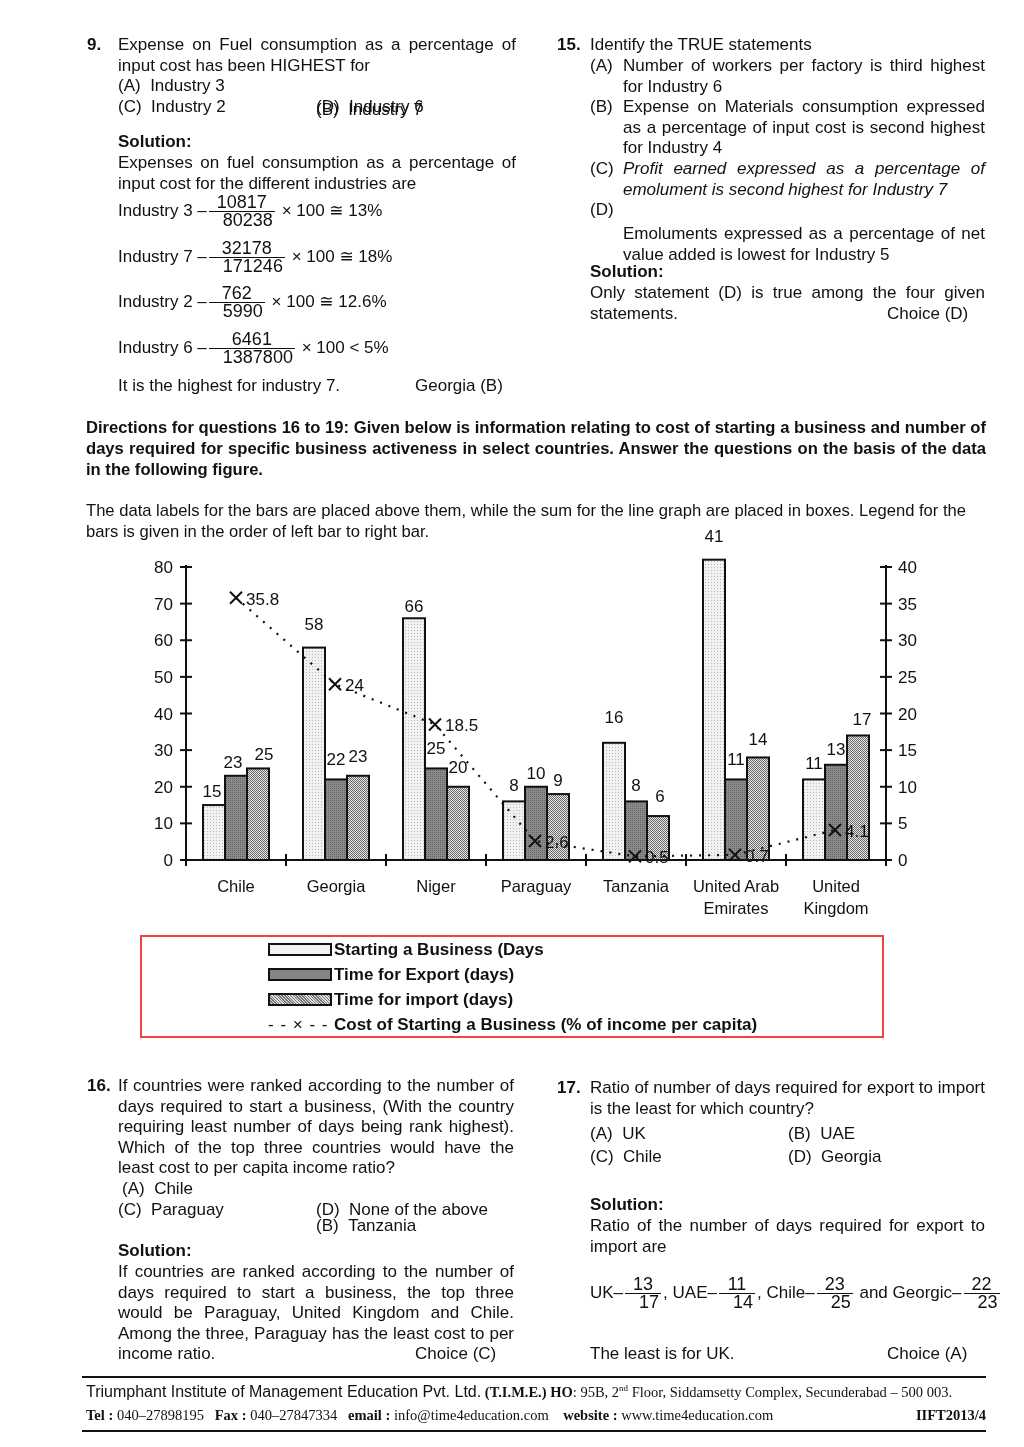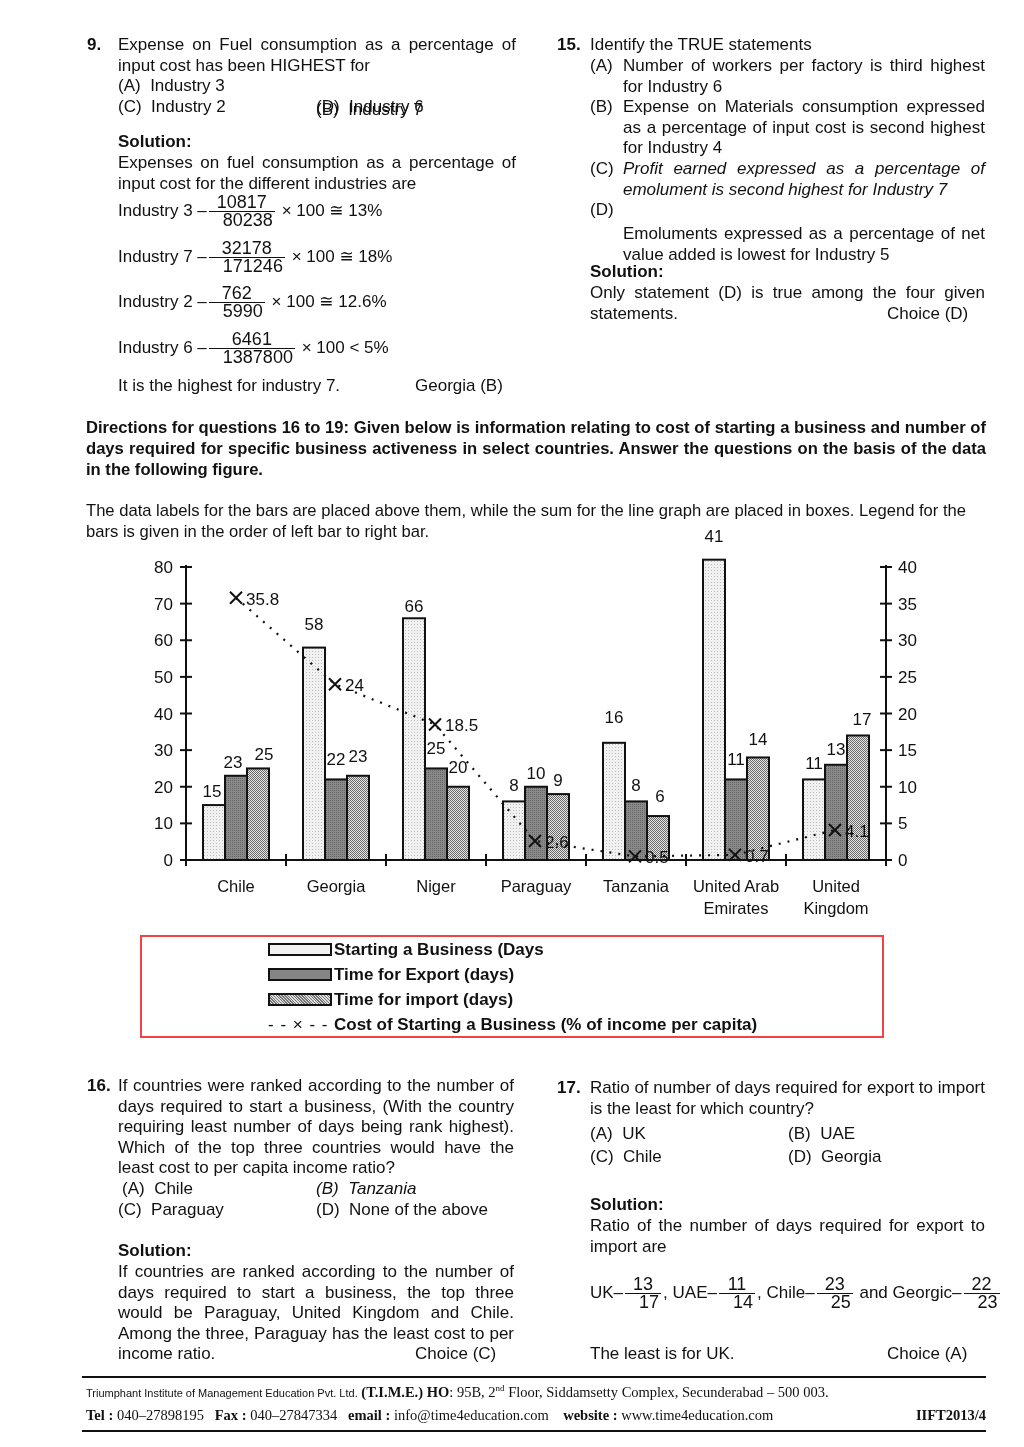--- a/index.html
+++ b/index.html
@@ -237,21 +237,21 @@
   </div>
   <div class="leg-row" style="top:78px;">
     <span style="display:inline-block;width:66px;font-weight:normal;letter-spacing:1px;">- - × - -</span><span>Cost of Starting a Business (% of income per capita)</span>
   </div>
 </div>
 
 <div>
   <div class="qnum" style="left:87px;top:1076px;">16.</div>
   <div class="abs t just" style="left:118px;top:1076px;width:396px;">If countries were ranked according to the number of days required to start a business, (With the country requiring least number of days being rank highest). Which of the top three countries would have the least cost to per capita income ratio?</div>
   <div class="opt" style="left:122px;top:1179px;"><span>(A)</span>&nbsp;&nbsp;<span>Chile</span></div>
-  <div class="opt" style="left:316px;top:1179px;font-style:italic;"><span>(B)</span>&nbsp;&nbsp;<span>Tanzania</span></div>
+  <div class="opt" style="left:316px;top:1216px;"><span>(B)</span>&nbsp;&nbsp;<span>Tanzania</span></div>
   <div class="opt" style="left:118px;top:1200px;"><span>(C)</span>&nbsp;&nbsp;<span>Paraguay</span></div>
   <div class="opt" style="left:316px;top:1200px;"><span>(D)</span>&nbsp;&nbsp;<span>None of the above</span></div>
   <div class="abs t b" style="left:118px;top:1241px;">Solution:</div>
   <div class="abs t just" style="left:118px;top:1262px;width:396px;">If countries are ranked according to the number of days required to start a business, the top three would be Paraguay, United Kingdom and Chile. Among the three, Paraguay has the least cost to per income ratio.</div>
   <div class="abs t" style="left:415px;top:1344px;">Choice (C)</div>
 </div>
 
 <div>
   <div class="qnum" style="left:557px;top:1078px;">17.</div>
   <div class="abs t just" style="left:590px;top:1078px;width:395px;">Ratio of number of days required for export to import is the least for which country?</div>
@@ -266,21 +266,21 @@
     <span>UAE–</span><span class="frac"><span class="num">11</span><span class="den">14</span></span><span>,</span>
     <span>Chile–</span><span class="frac"><span class="num">23</span><span class="den">25</span></span><span> and</span>
     <span>Georgic–</span><span class="frac"><span class="num">22</span><span class="den">23</span></span>
   </div>
   <div class="abs t" style="left:590px;top:1344px;">The least is for UK.</div>
   <div class="abs t" style="left:887px;top:1344px;">Choice (A)</div>
 </div>
 
 <div class="footer-rule" style="top:1376px;"></div>
 <div class="footer" style="top:1383px;">
-  <span style="font-family:'Liberation Sans',sans-serif;font-size:11px;">Triumphant Institute of Management Education Pvt. Ltd.</span>
+  <span style="font-family:'Liberation Sans',sans-serif;font-size:16px;">Triumphant Institute of Management Education Pvt. Ltd.</span>
   <b>(T.I.M.E.)</b> <b>HO</b><span>: 95B, 2</span><sup style="font-size:9px;">nd</sup><span> Floor, Siddamsetty Complex, Secunderabad – 500 003.</span>
 </div>
 <div class="footer" style="top:1407px;width:900px;">
   <b>Tel :</b> <span>040–27898195</span>&nbsp;&nbsp;
   <b>Fax :</b> <span>040–27847334</span>&nbsp;&nbsp;
   <b>email :</b> <span>info@time4education.com</span>&nbsp;&nbsp;&nbsp;
   <b>website :</b> <span>www.time4education.com</span>
   <b style="position:absolute;right:0;">IIFT2013/4</b>
 </div>
 <div class="footer-rule" style="top:1430px;"></div>

